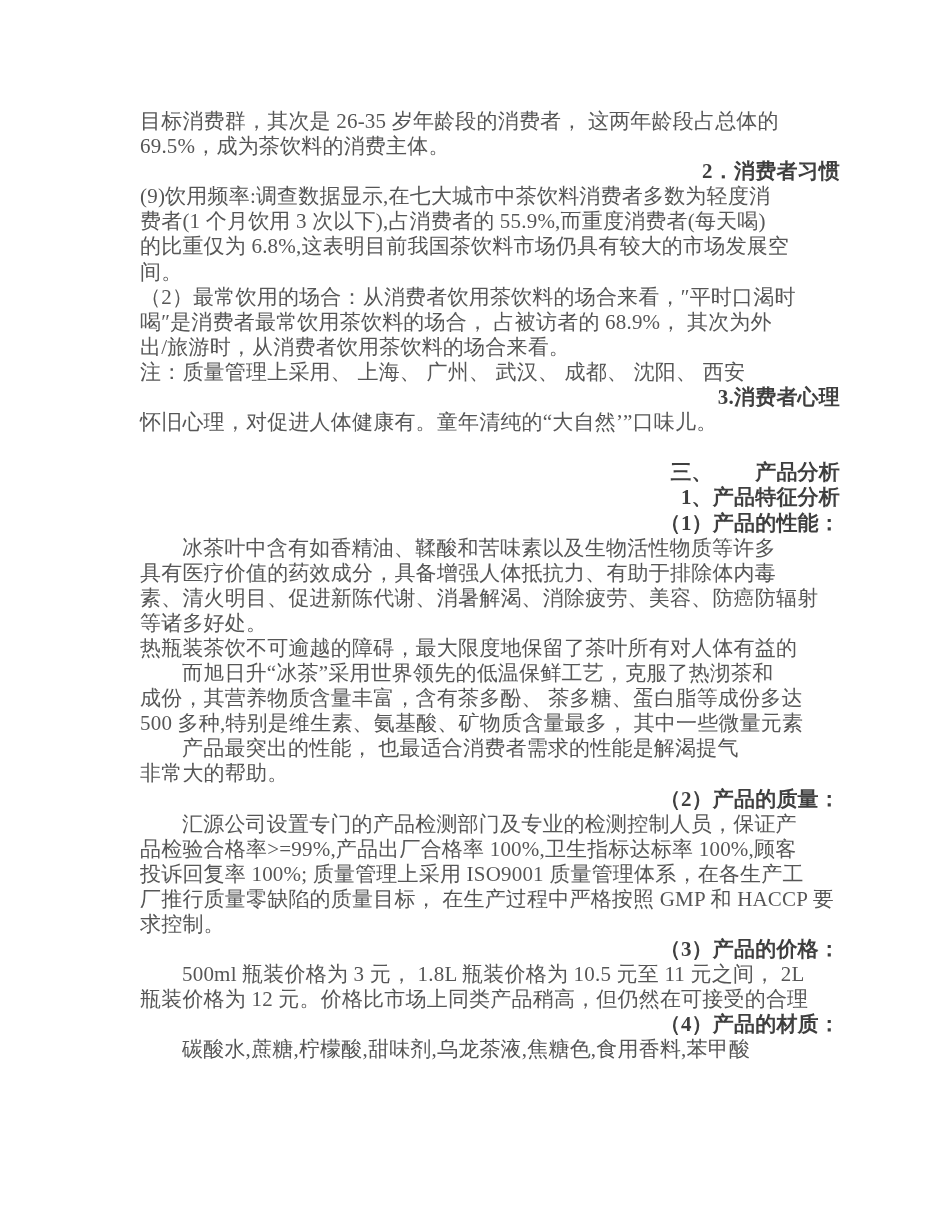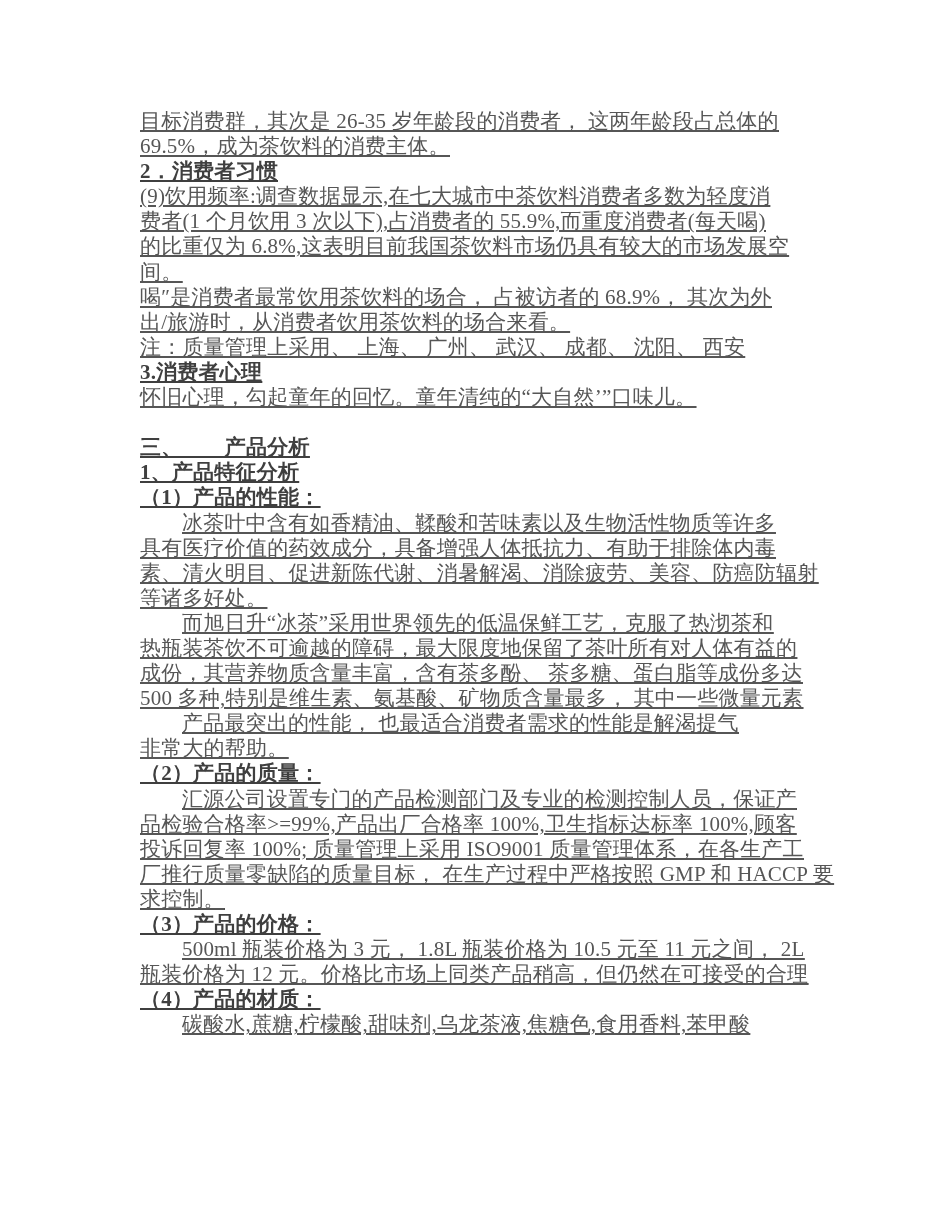--- a/index.html
+++ b/index.html
@@ -1,20 +1,20 @@
 <!DOCTYPE html>
 <html style="--text-color: #565656; --heading-color: #3f3f3f; --page-bg: #ffffff;"><head>
 <meta charset="utf-8">
 <style>
   :root {
     --text-color: #565656;
     --heading-color: #3f3f3f;
     --page-bg: #ffffff;
   }
-  * { margin: 0; padding: 0; box-sizing: border-box; text-decoration: underline; }
+  * { margin: 0; padding: 0; box-sizing: border-box; }
   html, body {
     width: 950px;
     background: var(--page-bg);
   }
   body {
     height: 1230px;
     overflow: hidden;
     font-family: "Liberation Serif", "DejaVu Serif", serif;
   }
   .page {
@@ -34,55 +34,57 @@
     font-size: 21px;
     line-height: 25.1px;
     height: 25.1px;
     color: var(--text-color);
     white-space: pre;
     letter-spacing: 0.2px;
   }
   .line.heading {
     font-weight: bold;
     color: var(--heading-color);
+    text-align: right;
   }
   .line.body-indent {
     padding-left: 42px;
   }
   .line.blank {
     
   }
 </style>
 </head>
 <body>
 
 <div class="page">
   <div class="doc">
       <div class="line body">目标消费群，其次是 26-35 岁年龄段的消费者， 这两年龄段占总体的</div>
       <div class="line body">69.5%，成为茶饮料的消费主体。</div>
       <div class="line heading">2．消费者习惯</div>
       <div class="line body">(9)饮用频率:调查数据显示,在七大城市中茶饮料消费者多数为轻度消</div>
       <div class="line body">费者(1 个月饮用 3 次以下),占消费者的 55.9%,而重度消费者(每天喝)</div>
       <div class="line body">的比重仅为 6.8%,这表明目前我国茶饮料市场仍具有较大的市场发展空</div>
       <div class="line body">间。</div>
+      <div class="line body">（2）最常饮用的场合：从消费者饮用茶饮料的场合来看，″平时口渴时</div>
       <div class="line body">喝″是消费者最常饮用茶饮料的场合， 占被访者的 68.9%， 其次为外</div>
       <div class="line body">出/旅游时，从消费者饮用茶饮料的场合来看。</div>
       <div class="line body">注：质量管理上采用、 上海、 广州、 武汉、 成都、 沈阳、 西安</div>
       <div class="line heading">3.消费者心理</div>
-      <div class="line body">怀旧心理，勾起童年的回忆。童年清纯的“大自然’”口味儿。</div>
+      <div class="line body">怀旧心理，对促进人体健康有。童年清纯的“大自然’”口味儿。</div>
       <div class="line blank"></div>
       <div class="line heading">三、　　产品分析</div>
       <div class="line heading">1、产品特征分析</div>
       <div class="line heading">（1）产品的性能：</div>
       <div class="line body-indent">冰茶叶中含有如香精油、鞣酸和苦味素以及生物活性物质等许多</div>
       <div class="line body">具有医疗价值的药效成分，具备增强人体抵抗力、有助于排除体内毒</div>
       <div class="line body">素、清火明目、促进新陈代谢、消暑解渴、消除疲劳、美容、防癌防辐射</div>
       <div class="line body">等诸多好处。</div>
+      <div class="line body">热瓶装茶饮不可逾越的障碍，最大限度地保留了茶叶所有对人体有益的</div>
       <div class="line body-indent">而旭日升“冰茶”采用世界领先的低温保鲜工艺，克服了热沏茶和</div>
-      <div class="line body">热瓶装茶饮不可逾越的障碍，最大限度地保留了茶叶所有对人体有益的</div>
       <div class="line body">成份，其营养物质含量丰富，含有茶多酚、 茶多糖、蛋白脂等成份多达</div>
       <div class="line body">500 多种,特别是维生素、氨基酸、矿物质含量最多， 其中一些微量元素</div>
       <div class="line body-indent">产品最突出的性能， 也最适合消费者需求的性能是解渴提气</div>
       <div class="line body">非常大的帮助。</div>
       <div class="line heading">（2）产品的质量：</div>
       <div class="line body-indent">汇源公司设置专门的产品检测部门及专业的检测控制人员，保证产</div>
       <div class="line body">品检验合格率&gt;=99%,产品出厂合格率 100%,卫生指标达标率 100%,顾客</div>
       <div class="line body">投诉回复率 100%; 质量管理上采用 ISO9001 质量管理体系，在各生产工</div>
       <div class="line body">厂推行质量零缺陷的质量目标， 在生产过程中严格按照 GMP 和 HACCP 要</div>
       <div class="line body">求控制。</div>

